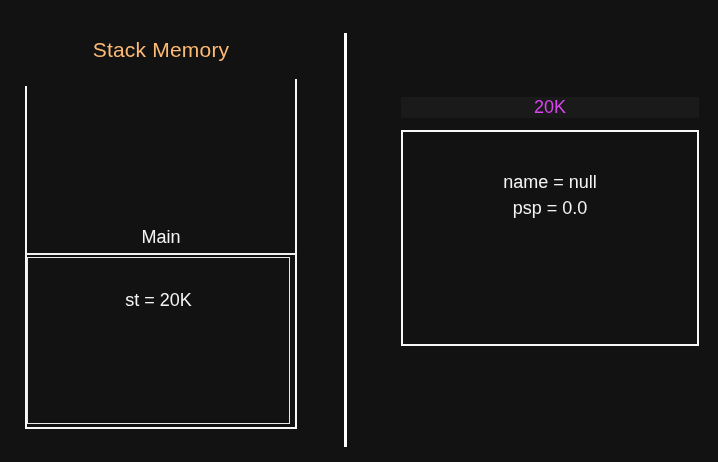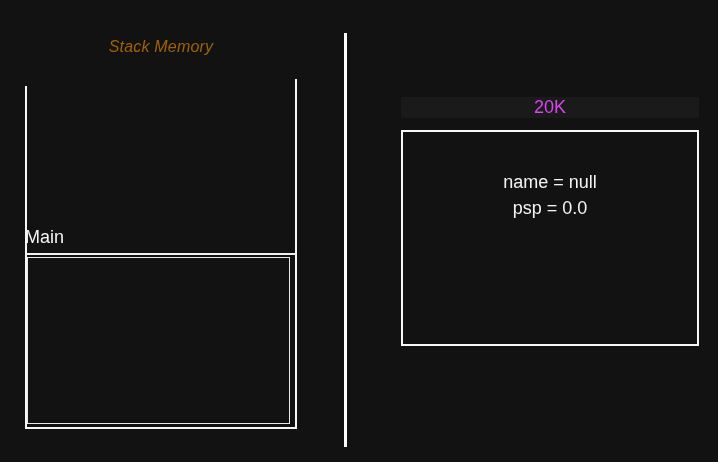--- a/index.html
+++ b/index.html
@@ -17,27 +17,26 @@
     width: 718px;
     height: 462px;
     background: #121212;
     overflow: hidden;
     color: #f2f2f2;
   }
 
   
   .section-title {
     position: absolute;
-    font-size: 16px;
+    font-size: 21px;
     font-weight: 400;
     letter-spacing: 0.2px;
-    color: #a16207;
+    color: #fdba74;
     white-space: nowrap;
     text-align: center;
-    font-style: italic;
   }
   #stack-title {
     left: 25px;
     top: 38px;
     width: 272px;
   }
   #heap-title {
     left: 401px;
     top: 38px;
     width: 298px;
@@ -100,21 +99,21 @@
     border: 1px solid #e8e8e8;
     box-sizing: border-box;
   }
 
   
   #stack-main-label {
     position: absolute;
     left: 25px;
     top: 227px;
     width: 272px;
-    text-align: left;
+    text-align: center;
     font-size: 18px;
     color: #f4f4f4;
     white-space: nowrap;
   }
   #stack-var-label {
     position: absolute;
     left: 27px;
     top: 290px;
     width: 263px;
     text-align: center;
@@ -168,20 +167,21 @@
   <div id="stack-frame-left"></div>
   <div id="stack-frame-right"></div>
   <div id="stack-frame-bottom"></div>
 
   <div id="stack-main-label">Main</div>
 
   <div id="stack-main-rule"></div>
 
   <div id="stack-inner-box"></div>
 
+  <div id="stack-var-label">st = 20K</div>
 
   <div id="divider"></div>
 
 
   <div id="heap-size-label">20K</div>
 
   <div id="heap-box">
     <div id="heap-fields">
       <div class="heap-field">name = null</div>
       <div class="heap-field">psp = 0.0</div>

